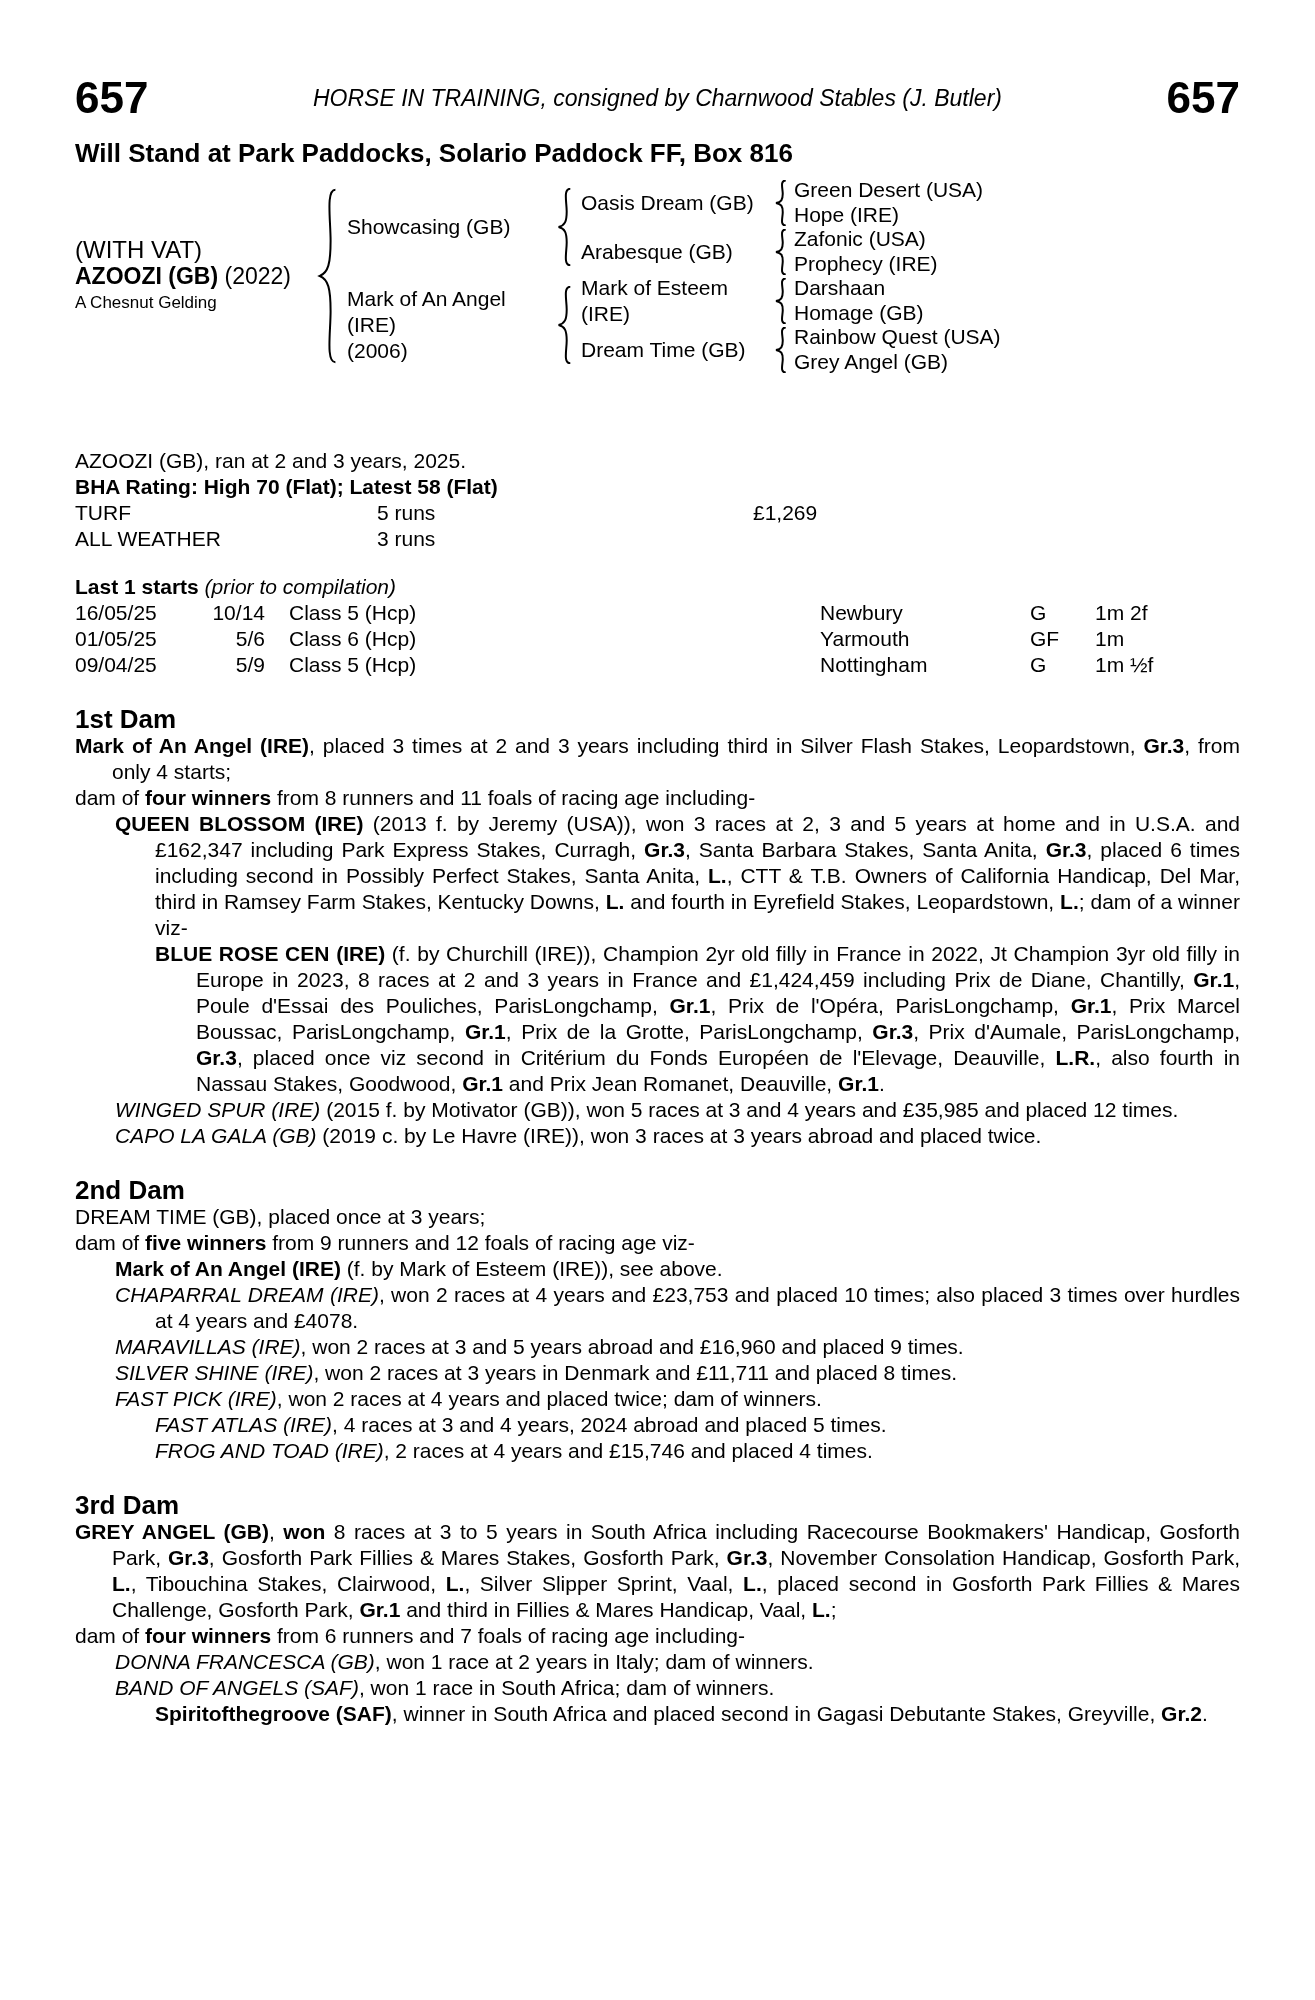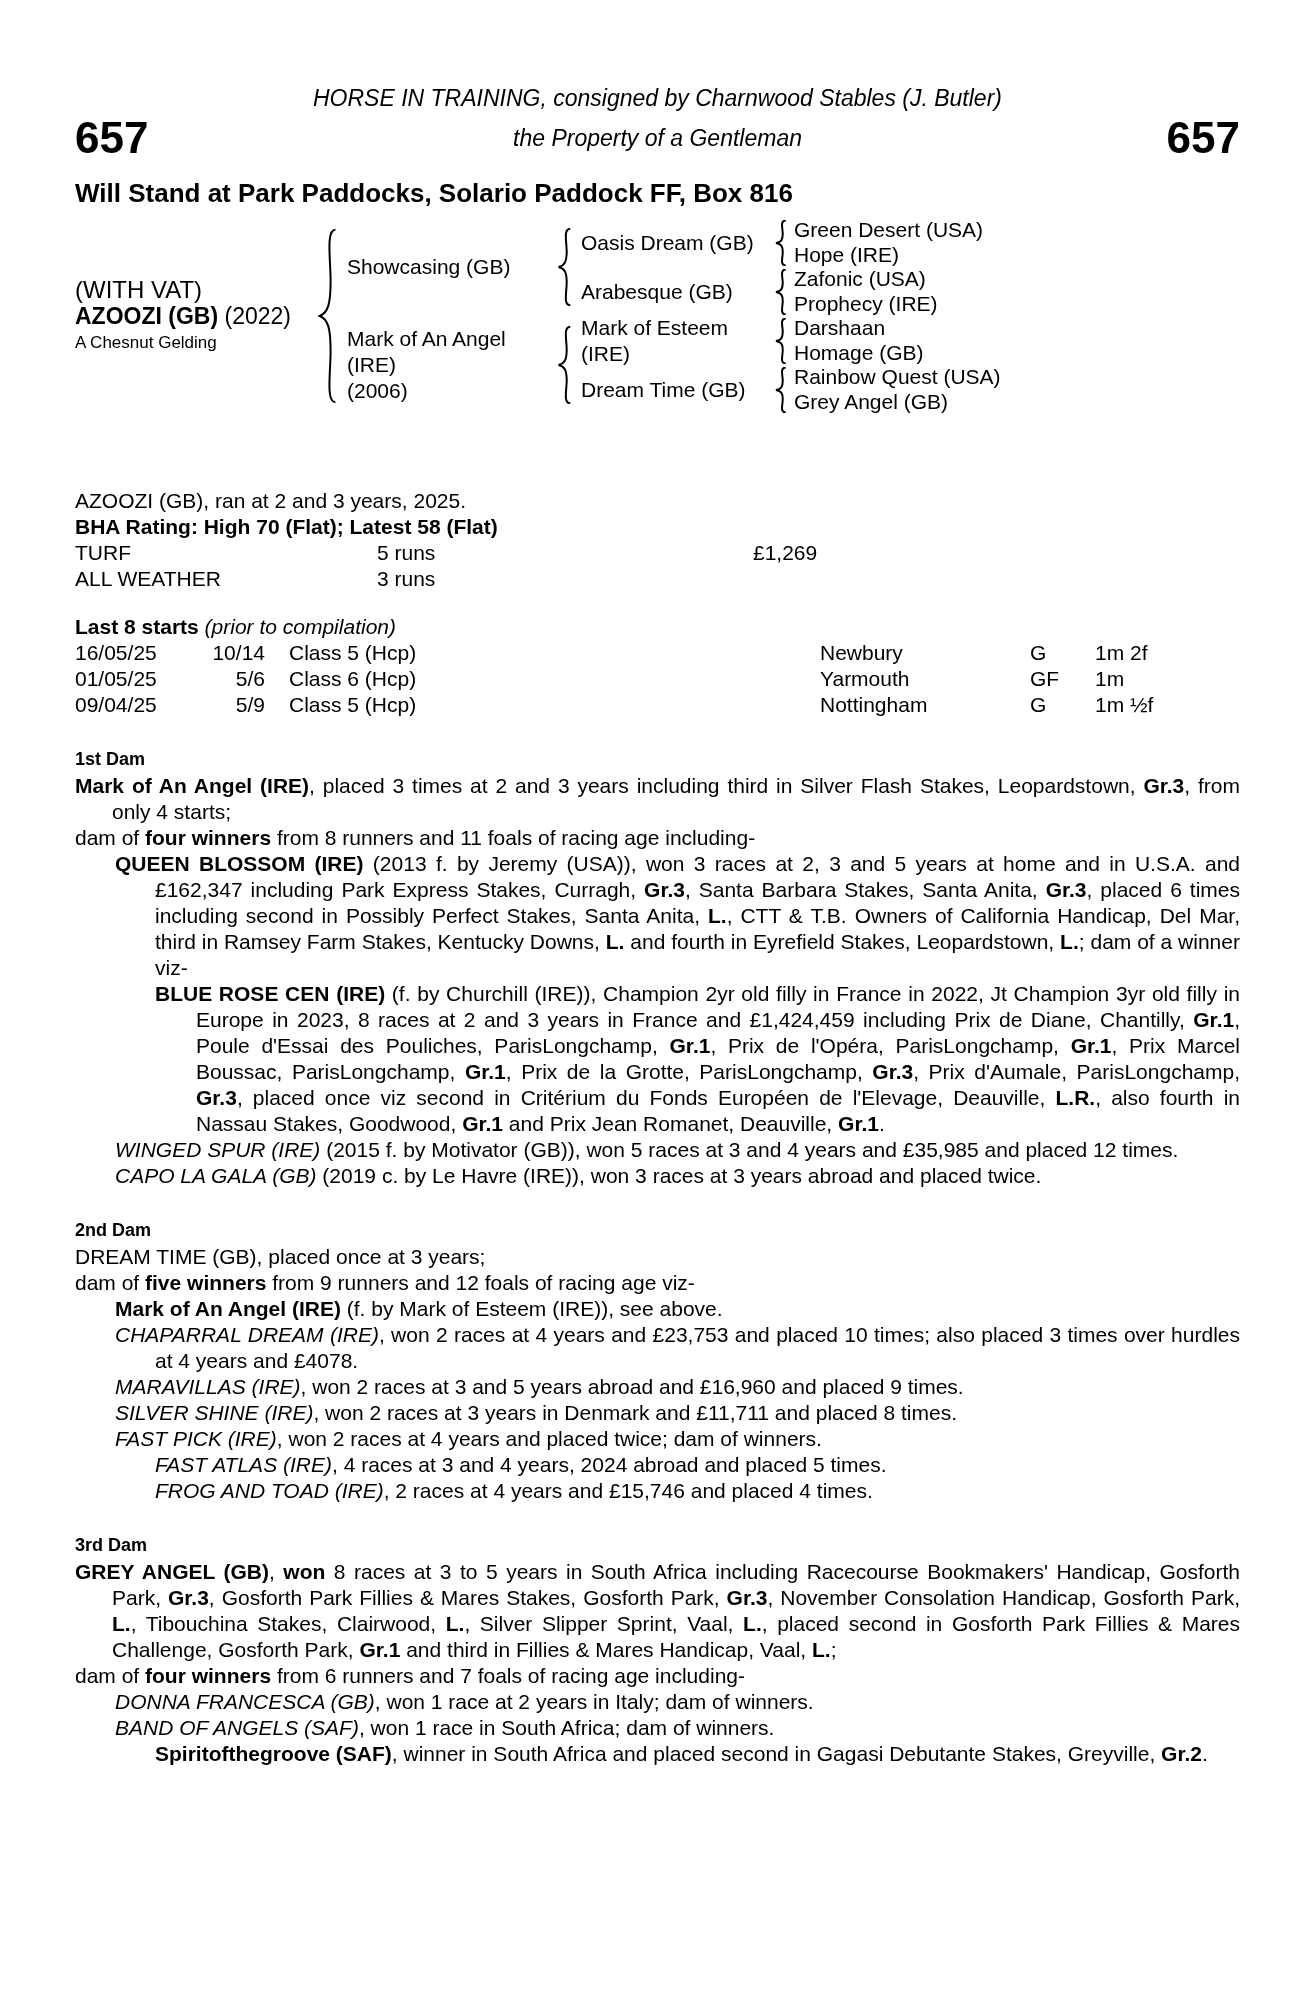--- a/index.html
+++ b/index.html
@@ -45,38 +45,37 @@
   .starts-head .t{font-weight:700;}
   .starts-head .n{font-style:italic;}
   .start-row{display:flex;}
   .col-date{width:112px;}
   .col-pos{width:78px;text-align:right;}
   .col-class{width:555px;padding-left:24px;box-sizing:border-box;}
   .col-course{width:210px;}
   .col-going{width:65px;}
   .col-dist{flex:1;}
   
-  .dam-heading{font-weight:700;font-size:18px;margin-top:28px;line-height:27px;}
+  .dam-heading{font-weight:700;font-size:26px;margin-top:28px;line-height:27px;}
   .para{margin:0;text-align:justify;}
   .ind0{padding-left:37px;text-indent:-37px;}
   .ind1{padding-left:80px;text-indent:-40px;}
   .ind2{padding-left:121px;text-indent:-41px;}
   .seg-b{font-weight:700;}
   .seg-i{font-style:italic;}
 </style>
 </head>
 <body>
 
 <div class="page">
 
   <div class="header-row">
     <div class="lot">657</div>
     <div class="header-center">
       <div>HORSE IN TRAINING, consigned by Charnwood Stables (J. Butler)</div>
-      <div>the Property of a Gentleman</div>
     </div>
     <div class="lot right">657</div>
   </div>
 
   <div class="stand-line">Will Stand at Park Paddocks, Solario Paddock FF, Box 816</div>
 
   <div class="pedigree">
     <div class="ped-info">
       <div class="vat">(WITH VAT)</div>
       <div class="name-line"><b>AZOOZI (GB)</b><span> (2022)</span></div>
@@ -178,21 +177,21 @@
     <div class="stat-runs">5 runs</div>
     <div class="stat-earn">£1,269</div>
   </div>
   <div class="stat-row">
     <div class="stat-surface">ALL WEATHER</div>
     <div class="stat-runs">3 runs</div>
     <div class="stat-earn"></div>
   </div>
 
   <div class="starts-head">
-    <span class="t">Last 8 starts</span>
+    <span class="t">Last 1 starts</span>
     <span class="n">(prior to compilation)</span>
   </div>
 
   <div class="start-row">
     <div class="col-date">16/05/25</div>
     <div class="col-pos">10/14</div>
     <div class="col-class">Class 5 (Hcp)</div>
     <div class="col-course">Newbury</div>
     <div class="col-going">G</div>
     <div class="col-dist">1m 2f</div>

